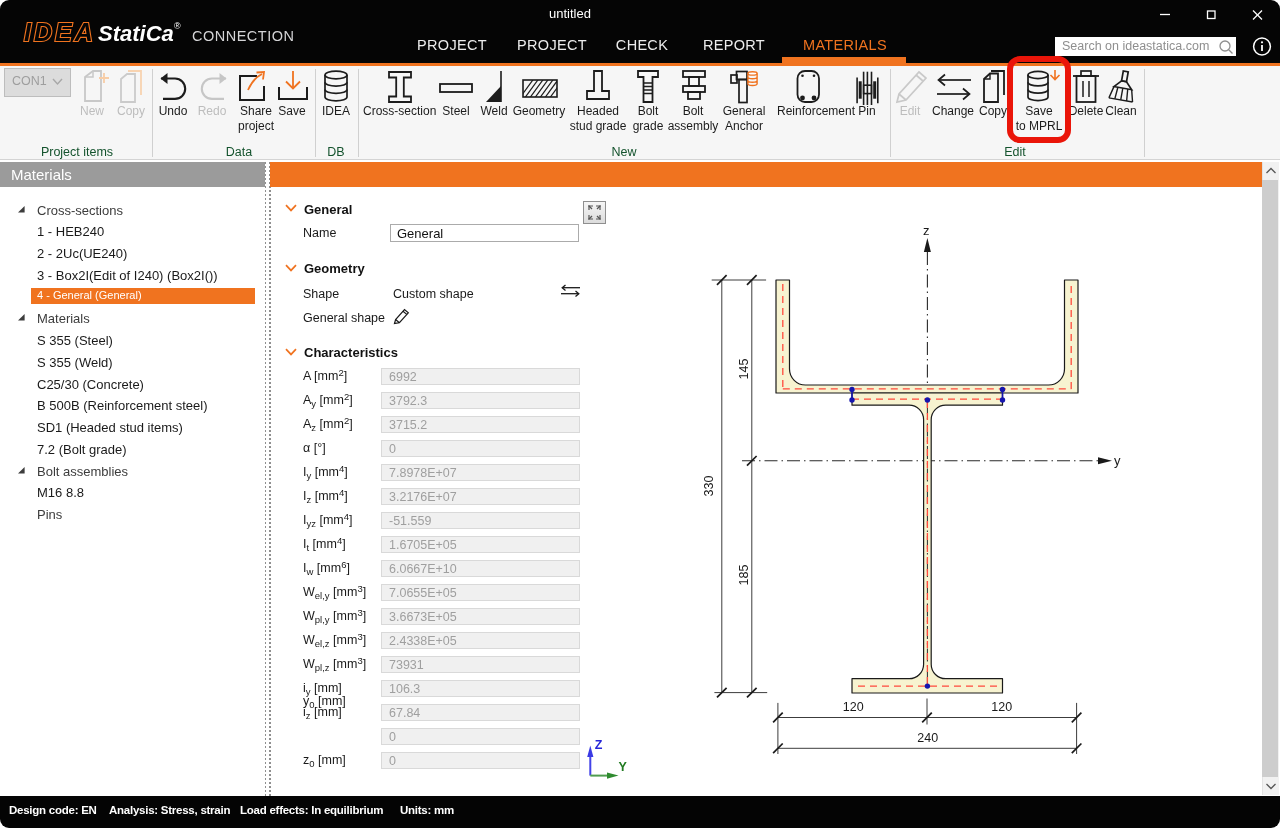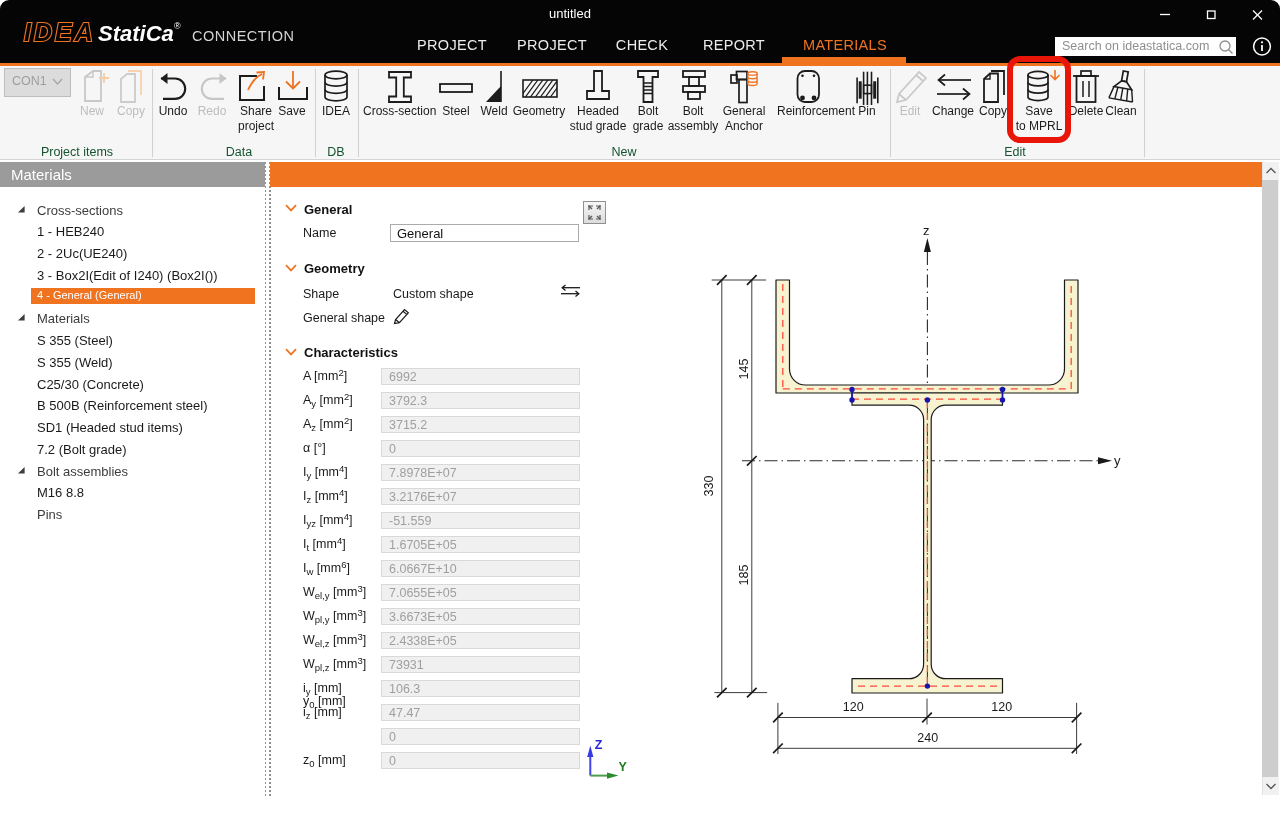--- a/index.html
+++ b/index.html
@@ -396,21 +396,21 @@
     <div class="abs fin" style="top:583.7px">7.0655E+05</div>
   <div class="abs flab" style="left:303px;top:609px">W<sub>pl,y</sub> [mm<sup>3</sup>]</div>
     <div class="abs fin" style="top:607.7px">3.6673E+05</div>
   <div class="abs flab" style="left:303px;top:633px">W<sub>el,z</sub> [mm<sup>3</sup>]</div>
     <div class="abs fin" style="top:631.7px">2.4338E+05</div>
   <div class="abs flab" style="left:303px;top:657px">W<sub>pl,z</sub> [mm<sup>3</sup>]</div>
     <div class="abs fin" style="top:655.7px">73931</div>
   <div class="abs flab" style="left:303px;top:681px">i<sub>y</sub> [mm]</div>
     <div class="abs fin" style="top:679.6px">106.3</div>
   <div class="abs flab" style="left:303px;top:705px">i<sub>z</sub> [mm]</div>
-    <div class="abs fin" style="top:703.6px">47.47</div>
+    <div class="abs fin" style="top:703.6px">67.84</div>
   <div class="abs flab" style="left:303px;top:694px">y<sub>0</sub> [mm]</div>
     <div class="abs fin" style="top:727.6px">0</div>
   <div class="abs flab" style="left:303px;top:753px">z<sub>0</sub> [mm]</div>
     <div class="abs fin" style="top:751.6px">0</div>
 
   <svg class="abs" style="left:600px;top:187px" width="662" height="609" viewBox="600 187 662 609" font-family="Liberation Sans, sans-serif">
 
     <line x1="927.4" y1="252" x2="927.4" y2="460.8" stroke="#2b2b2b" stroke-width="1.1" stroke-dasharray="13 4 1.5 4"></line>
     <path d="M927.4,238 L923.9,252 L930.9,252 Z" fill="#1a1a1a"></path>
     <text x="923" y="235" font-size="13" fill="#1a1a1a">z</text>
@@ -471,14 +471,20 @@
 
     <g fill="#1a1a1a" font-size="12.5">
       <text transform="translate(712.5,486) rotate(-90)" text-anchor="middle">330</text>
       <text transform="translate(747.5,369) rotate(-90)" text-anchor="middle">145</text>
       <text transform="translate(747.5,575) rotate(-90)" text-anchor="middle">185</text>
       <text x="853.2" y="711.3" text-anchor="middle">120</text>
       <text x="1001.8" y="711.3" text-anchor="middle">120</text>
       <text x="927.7" y="741.5" text-anchor="middle">240</text>
     </g>
   </svg>
+  <div class="abs" id="status">
+    <div class="abs stx" style="left:9px">Design code: EN</div>
+    <div class="abs stx" style="left:109px">Analysis: Stress, strain</div>
+    <div class="abs stx" style="left:240px">Load effects: In equilibrium</div>
+    <div class="abs stx" style="left:400px">Units: mm</div>
+  </div>
   <div class="abs" id="redbox"></div>
 </div>
 
 </body></html>

